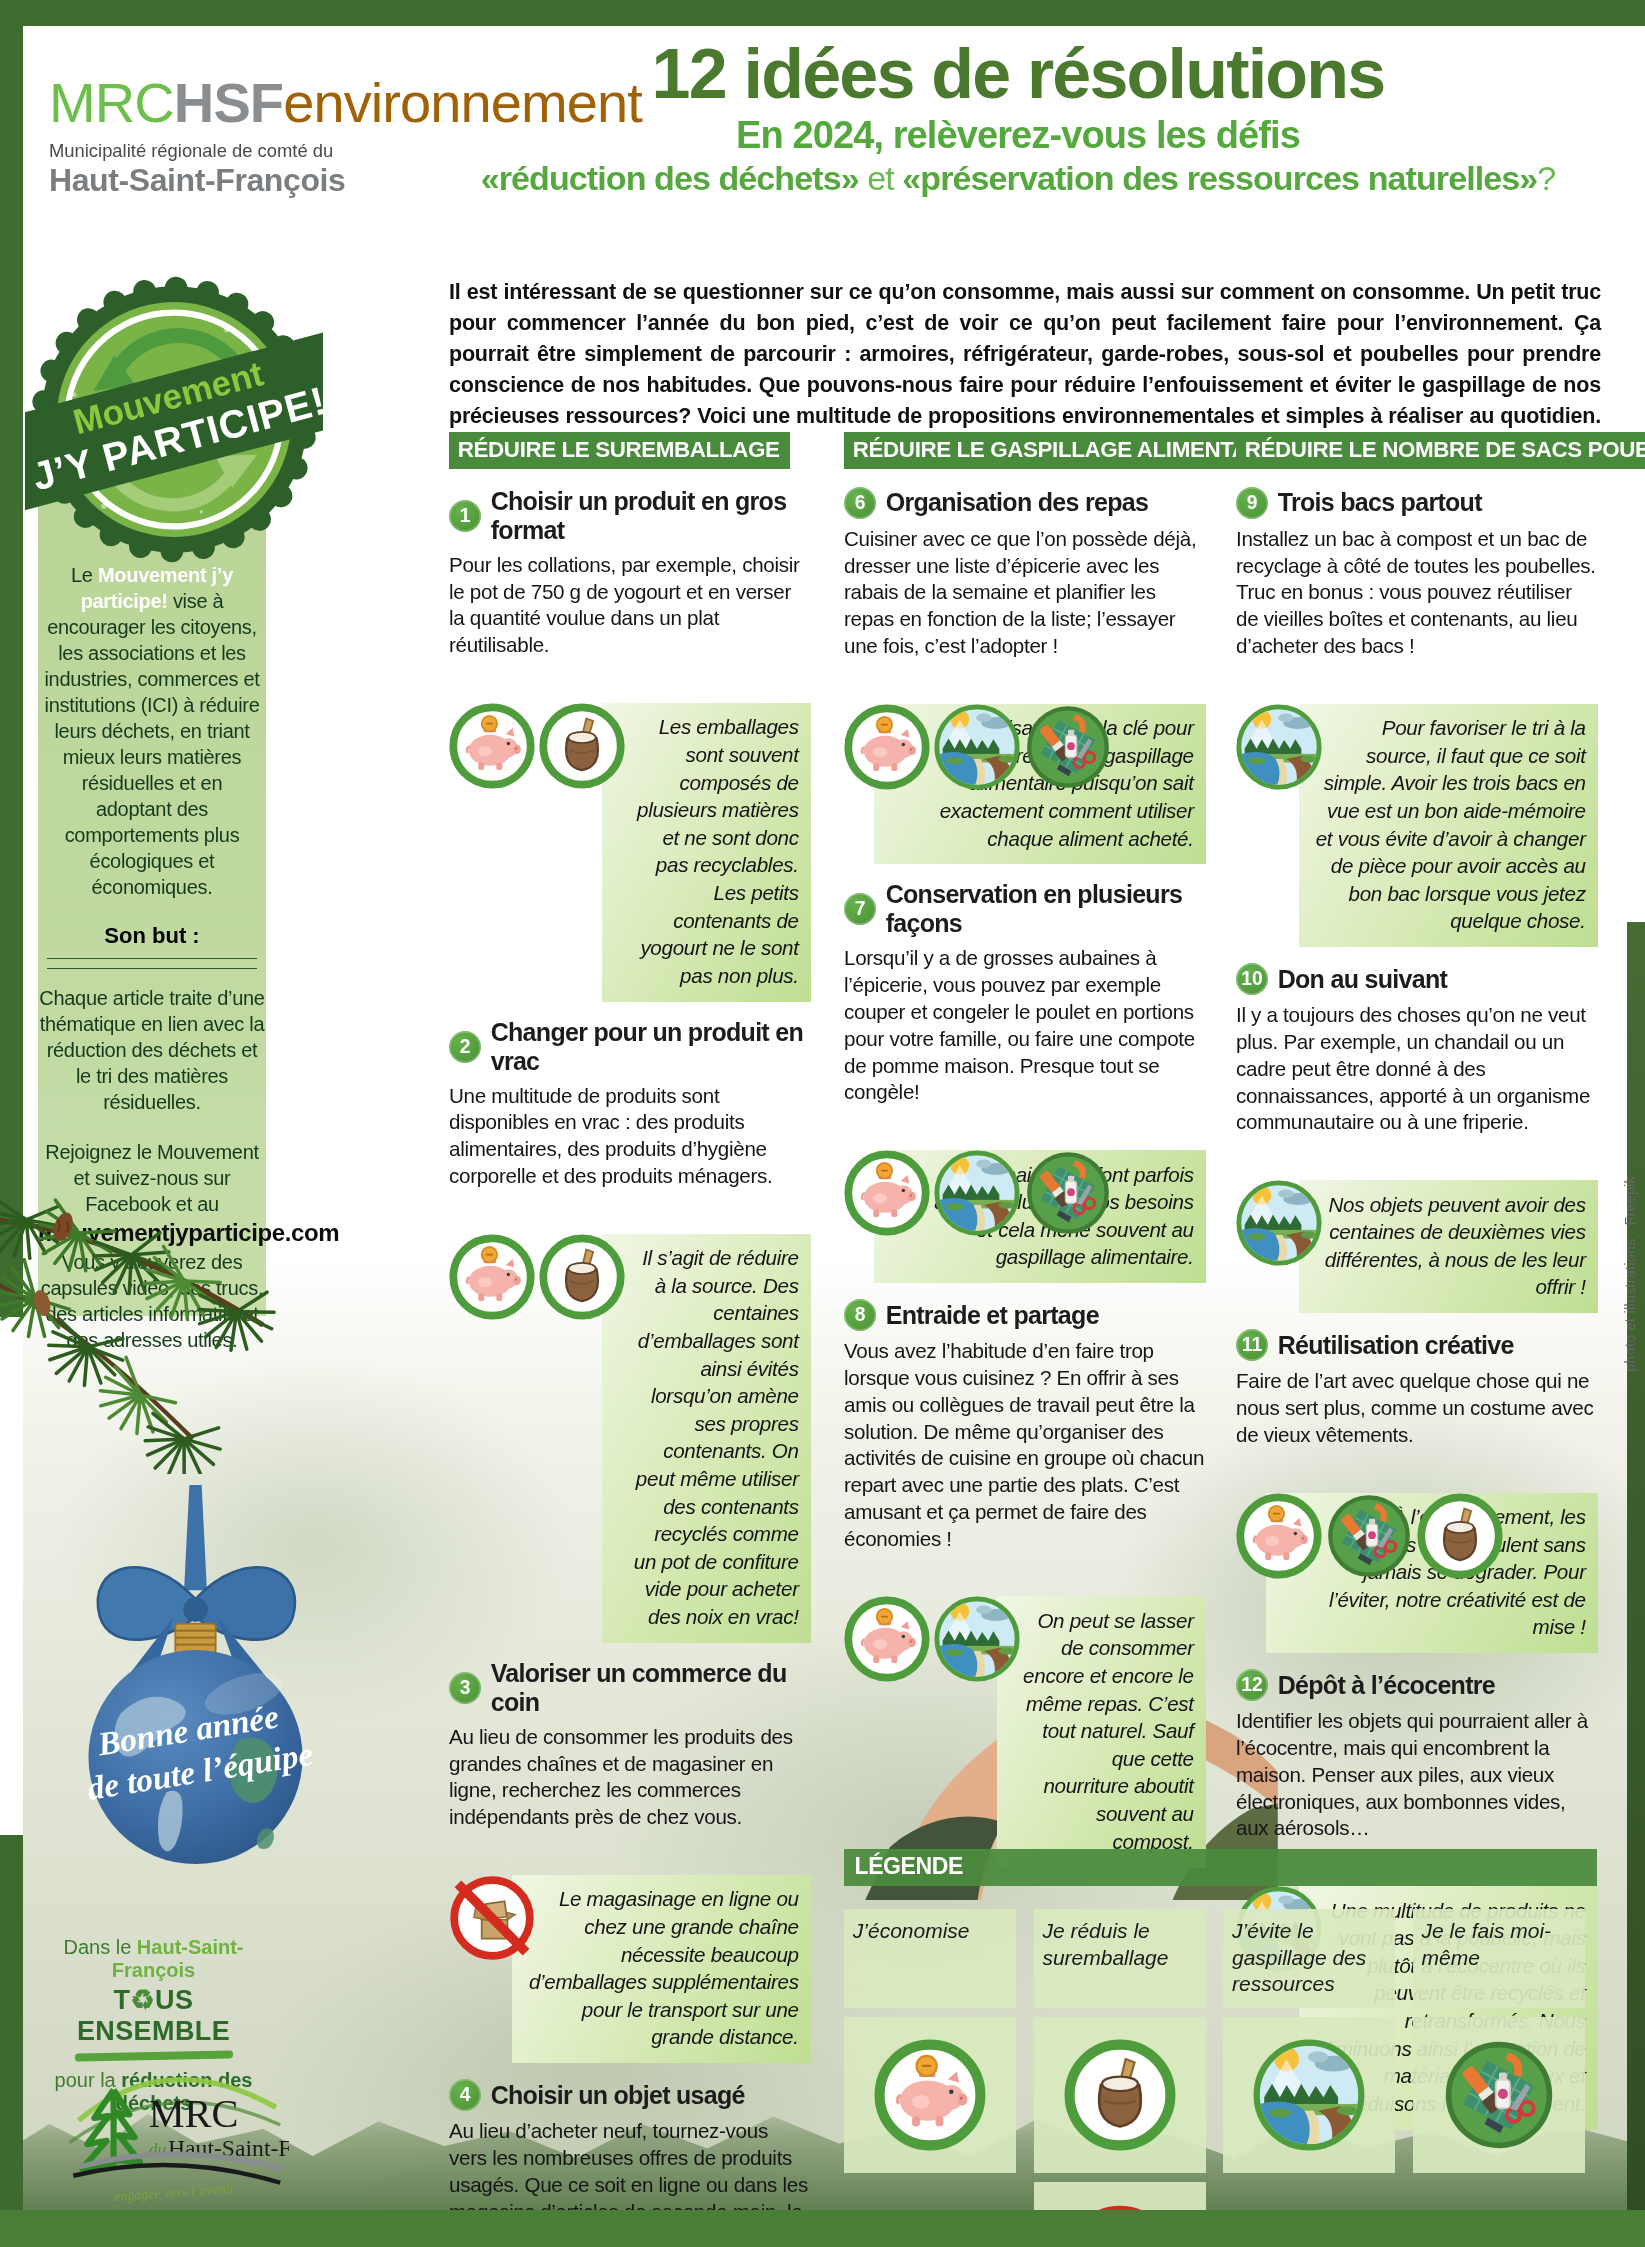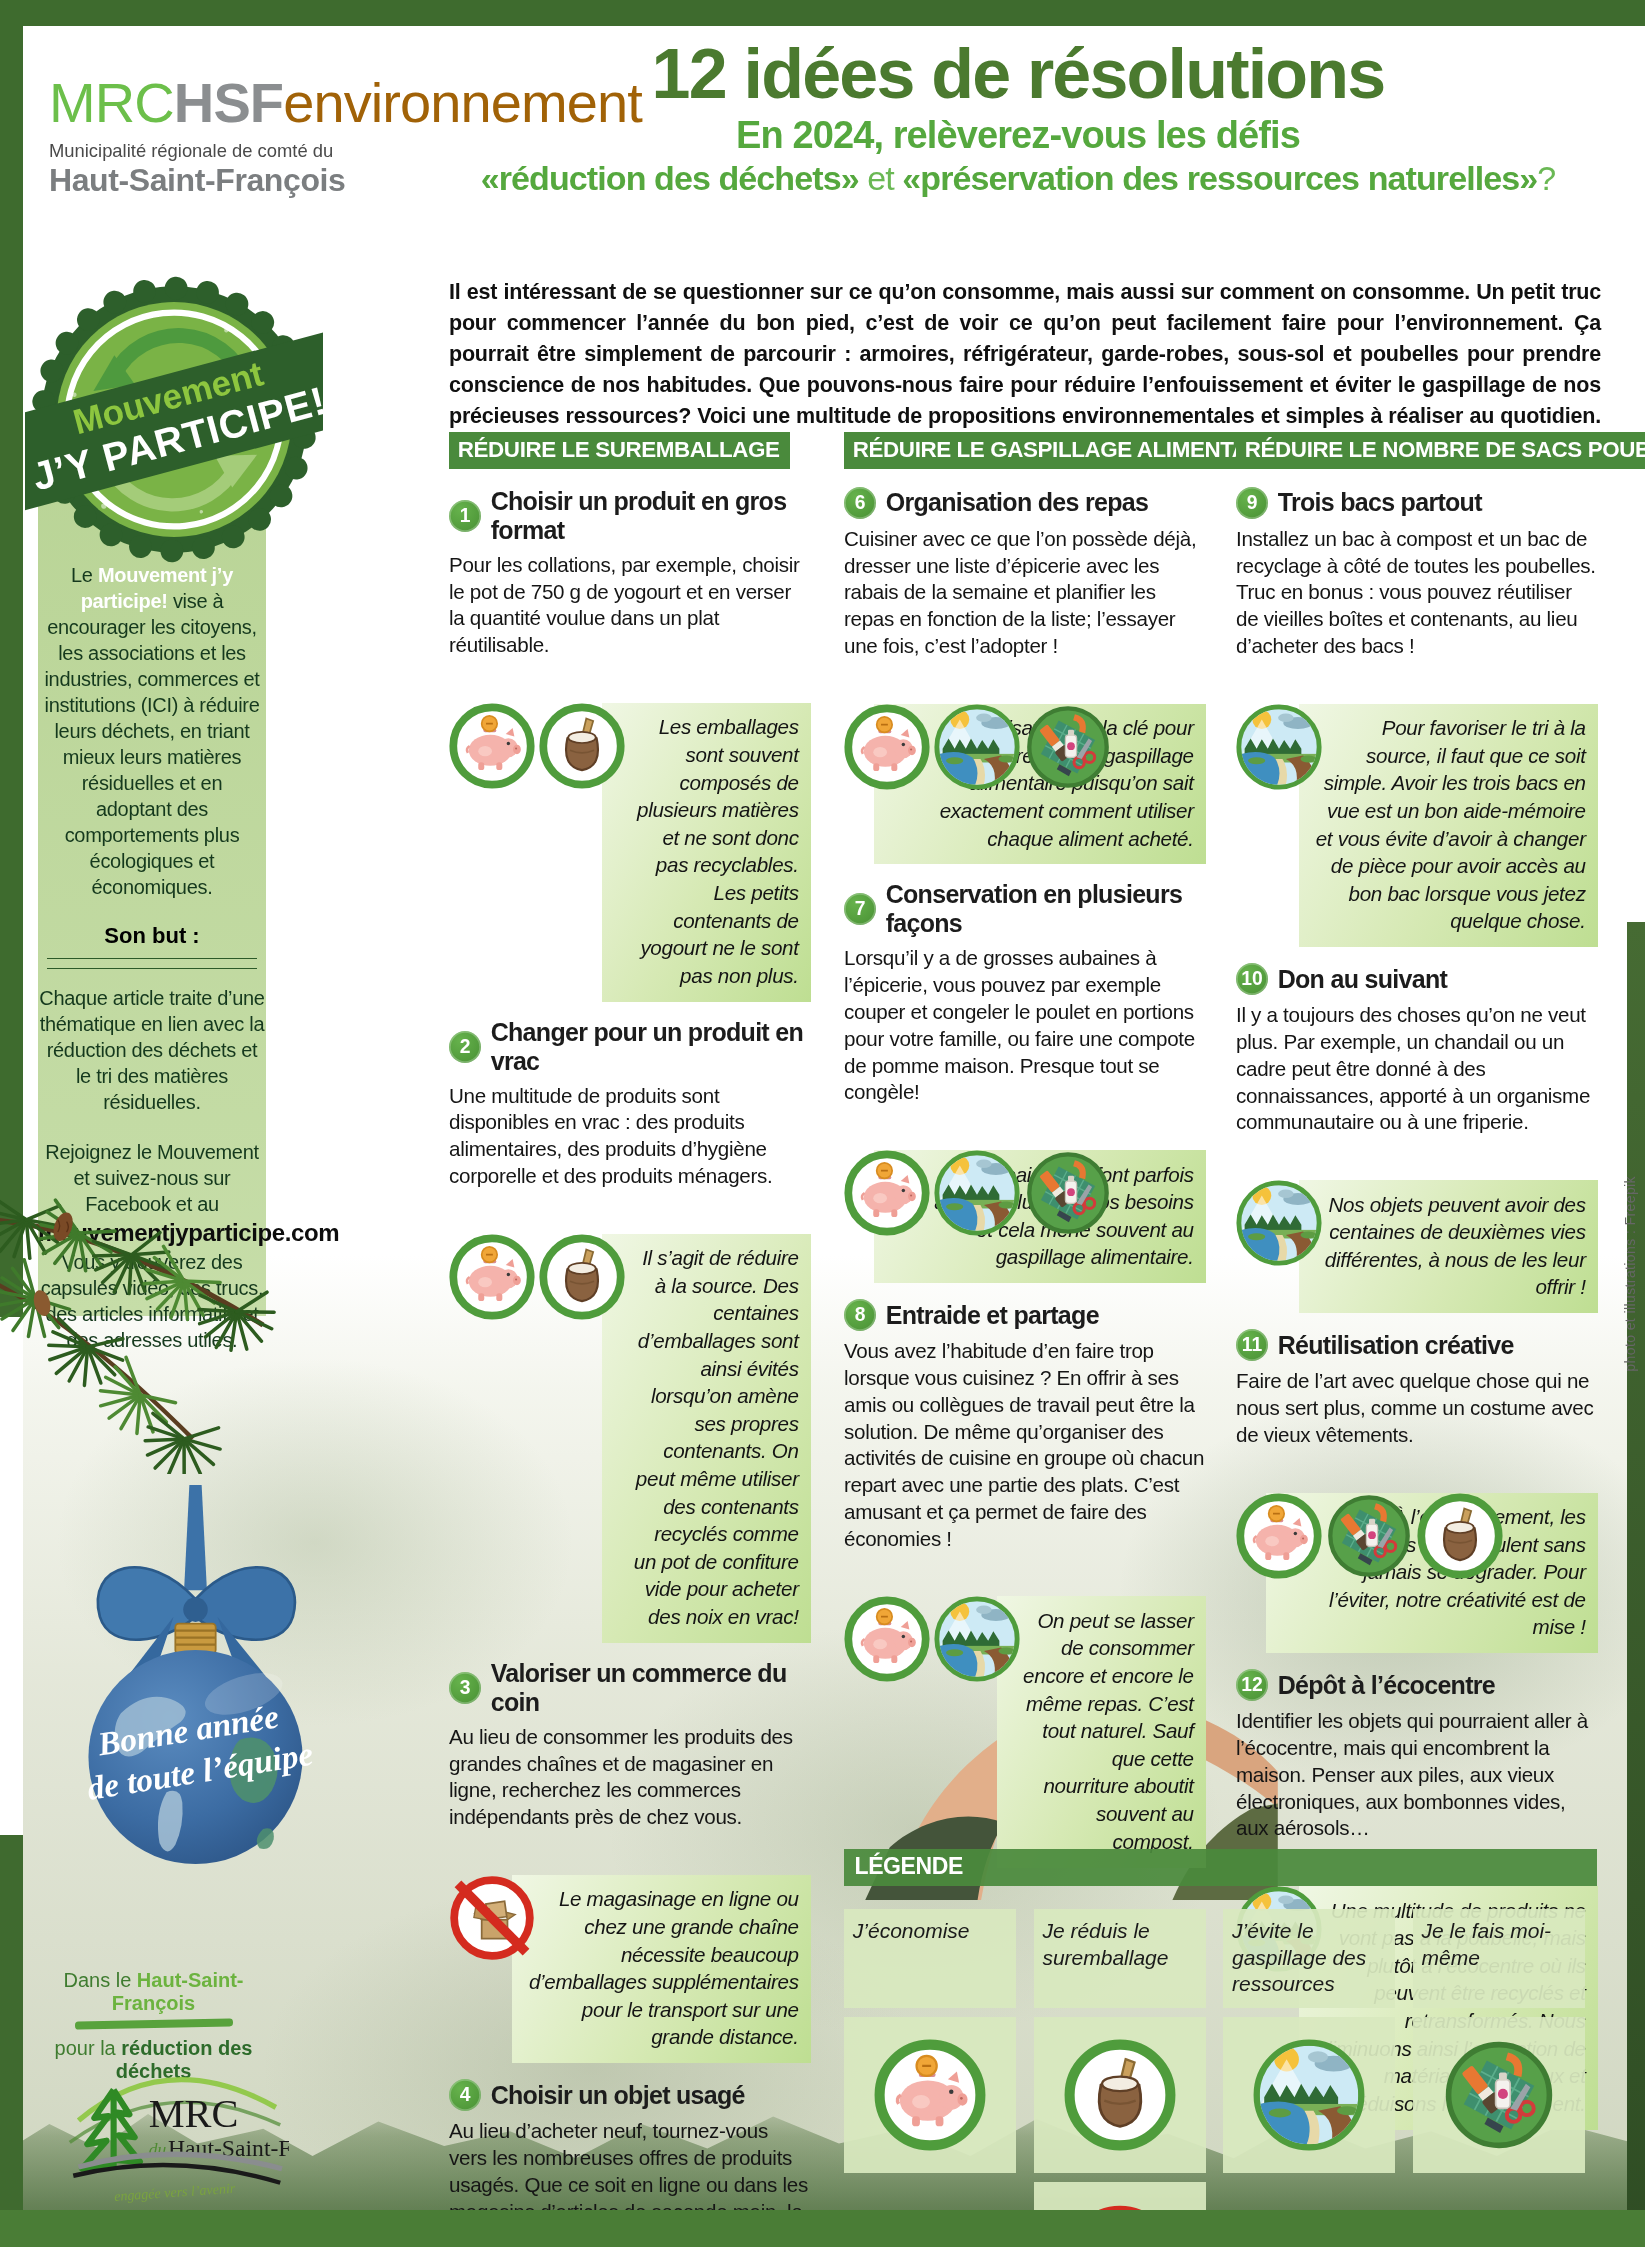--- a/index.html
+++ b/index.html
@@ -60,21 +60,21 @@
   .sb-goal .gray{color:#8a8d88;}
   .sb-p2{font-size:20px;line-height:1.3;margin-top:16px;letter-spacing:-0.3px;}
   .sb-p3{font-size:20px;line-height:1.3;margin-top:24.6px;letter-spacing:-0.3px;}
   .sb-site{font-size:24px;font-weight:bold;color:#0d0d0d;margin-top:1.8px;letter-spacing:-0.4px;cursor:pointer;}
   .sb-p4{font-size:20px;line-height:1.3;margin-top:1.8px;letter-spacing:-0.3px;}
 
   .stamp{position:absolute;left:24.6px;top:256px;width:298px;height:327px;z-index:3;}
   .pine{position:absolute;left:0px;top:1097px;width:298px;height:377px;z-index:3;}
   .ornament{position:absolute;left:68px;top:1485px;width:255px;height:430px;z-index:3;}
 
-  .sb-footer{position:absolute;left:35px;top:1936px;width:237px;text-align:center;z-index:6;margin-top:33px;}
+  .sb-footer{position:absolute;left:35px;top:1936px;width:237px;text-align:center;z-index:6;}
   .sbf-1{font-size:20px;color:#3f7c30;}
   .sbf-1 b{color:#6cb33f;}
   .sbf-2{font-size:27px;font-weight:bold;color:#2d6b2a;letter-spacing:0.4px;margin-top:1.8px;}
   .sbf-2 .recy{color:#4a8c3a;}
   .sbf-underline{width:158px;height:8px;background:#58a23c;border-radius:3.5px;margin:5.3px auto 8.8px auto;transform:rotate(-1.2deg);}
   .sbf-3{font-size:20px;color:#3f7c30;}
   .sbf-3 b{color:#2d6b2a;}
   .mrc-logo{position:absolute;left:61px;top:2037px;width:228px;height:167px;z-index:6;}
 
   
@@ -360,20 +360,23 @@
     <g transform="rotate(-9 140 300)" font-family="Liberation Serif, serif" font-style="italic" font-weight="bold" fill="#ffffff">
       <text x="140" y="292" text-anchor="middle" font-size="38">Bonne année</text>
       <text x="146" y="340" text-anchor="middle" font-size="38">de toute l’équipe</text>
     </g>
   </svg>
 
   <div class="sb-footer">
     <div class="sbf-1">
       <span>Dans le </span><b>Haut-Saint-François</b>
     </div>
+    <div class="sbf-2">
+      <span>T</span><span class="recy">♻</span><span>US ENSEMBLE</span>
+    </div>
     <div class="sbf-underline"></div>
     <div class="sbf-3">
       <span>pour la </span><b>réduction des déchets</b>
     </div>
   </div>
 
   <svg class="mrc-logo" viewBox="0 0 260 190">
     <path d="M20 95 Q120 10 245 80" fill="none" stroke="#8cc63f" stroke-width="6" opacity=".9"></path>
     <path d="M10 120 Q120 40 250 100" fill="none" stroke="#4e8a33" stroke-width="4" opacity=".7"></path>
     <g stroke="#2f8a25" stroke-width="7" fill="none" stroke-linejoin="round">

